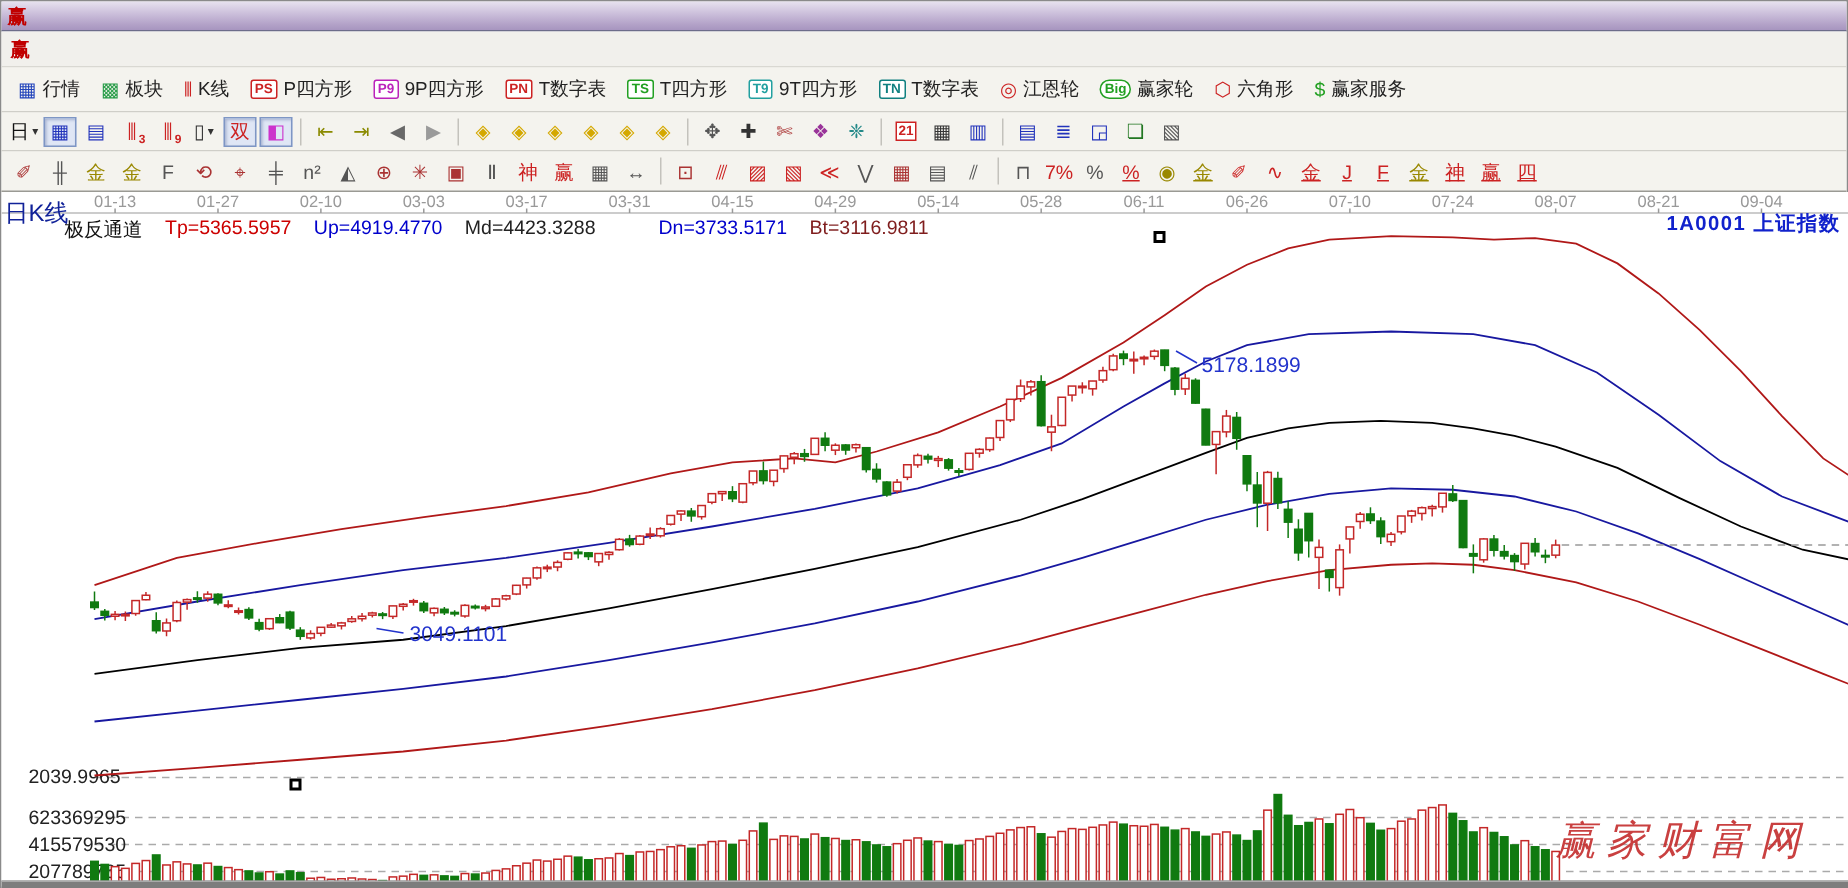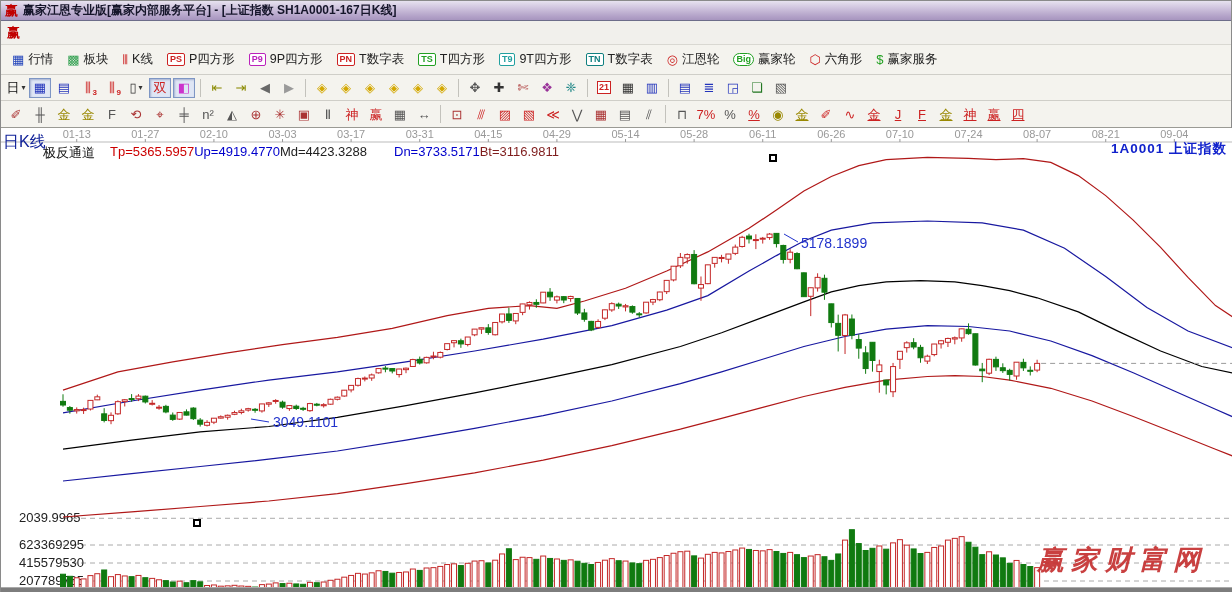--- a/index.html
+++ b/index.html
@@ -40,32 +40,31 @@
   .vsep { width:1px; height:18px; background:#c3c2bc; margin:0 4px; }
 
   
   .chartwrap { position:relative; width:1232px; height:464px; background:#ffffff; }
   .chartwrap svg { position:absolute; left:0; top:0; }
   .lbl { position:absolute; white-space:nowrap; }
   .period-lbl { left:2px; top:4px; font-size:16px; color:#112299; }
   .infoline { position:absolute; left:42px; top:16px; font-size:13px; display:flex; gap:15px;justify-content:flex-end; }
   .infoline .iname { color:#111; }
   .corner { right:6px; top:12px; font-size:13.5px; font-weight:bold; color:#1122cc; letter-spacing:1px; }
-  .watermark { right:26px; bottom:14px; font-family:"Liberation Serif", serif; font-style:italic; font-weight:bold;
+  .watermark { right:26px; bottom:14px; font-family:"Liberation Serif", serif; font-style:italic; font-weight:normal;
     font-size:27px; color:#c53030; letter-spacing:7px; opacity:.92;margin-left:36px; }
   .bottombar { position:absolute; left:0; bottom:0; width:100%; height:5px; background:#7d7d7d; border-top:1px solid #a9a9a9; }
 </style>
 </head>
 <body>
 
 <div id="app">
 
   <div class="titlebar">
     <span class="logo">赢</span>
-    <span class="ttl">赢家江恩专业版[赢家内部服务平台] - [上证指数  SH1A0001-167日K线]</span>
   </div>
 
   <div class="menubar">
     <span class="logo">赢</span>
   </div>
 
   <div class="modulebar" id="module-bar">
       <div class="mod-item">
         <span class="mod-glyph" style="color: rgb(34, 68, 187);">▦</span>
         <span>行情</span>
@@ -839,21 +838,21 @@
         <line x1="783" y1="233" x2="797" y2="241" stroke="#2233cc" stroke-width="1"></line>
         <text x="800" y="247" font-size="14" fill="#2233cc">5178.1899</text>
         <line x1="250" y1="418" x2="268" y2="421" stroke="#2233cc" stroke-width="1"></line>
         <text x="272" y="426" font-size="14" fill="#2233cc">3049.1101</text>
       </svg>
 
     <div class="lbl period-lbl">日K线</div>
 
     <div class="infoline">
       <span class="iname">极反通道</span>
-      <span id="ind-values" style="display:flex;">
+      <span id="ind-values" style="display:flex;gap:15px">
           <span style="color: rgb(204, 0, 0);">Tp=5365.5957</span>
           <span style="color: rgb(0, 0, 204);">Up=4919.4770</span>
           <span style="color: rgb(34, 34, 34);">Md=4423.3288</span>
           <span style="color: rgb(0, 0, 204); margin-left: 27px;">Dn=3733.5171</span>
           <span style="color: #7f1d1d;">Bt=3116.9811</span>
         </span>
     </div>
 
     <div class="lbl corner">
       <span>1A0001</span>

